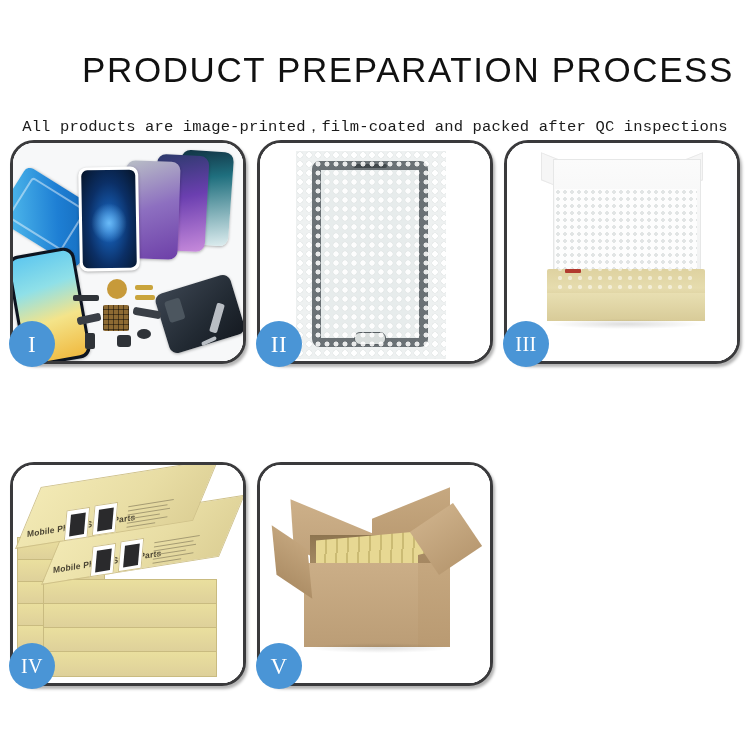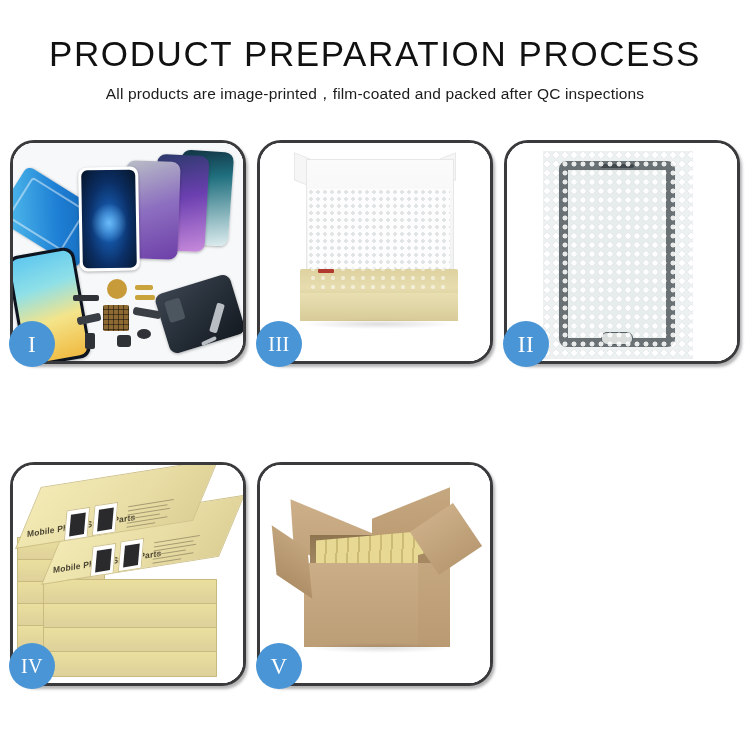--- a/index.html
+++ b/index.html
@@ -21,25 +21,26 @@
     padding-top: 36px;
     text-align: center;
   }
   .page-title {
     font-family: "Liberation Sans", sans-serif;
     font-size: 35px;
     font-weight: 400;
     letter-spacing: 1.6px;
     color: #111111;
     line-height: 1;
-    margin: 0;
+    margin: 16px;
     white-space: nowrap;
+    text-align: right;
   }
   .page-subtitle {
-    font-family: Liberation Sans, sans-serif;
+    font-family: Liberation Mono, monospace;
     font-size: 15.5px;
     font-weight: 400;
     letter-spacing: 0.15px;
     color: #1b1b1b;
     margin: 0;
     padding-top: 13px;
     white-space: nowrap;
   }
 
   
@@ -406,45 +407,45 @@
       <div class="part silver" style="left:200px;top:160px;width:8px;height:30px;transform:rotate(16deg);"></div>
       <div class="part" style="left:124px;top:186px;width:14px;height:10px;border-radius:50%;"></div>
     </div>
     <div class="badge">
       <span>I</span>
     </div>
   </div>
 
   <div class="panel">
     <div class="panel-clip">
+      <div class="p2-bg"></div>
+      <div class="bubble-sheet"></div>
+      <div class="p2-screen"></div>
+      <div class="p2-gloss"></div>
+    </div>
+    <div class="badge">
+      <span>II</span>
+    </div>
+  </div>
+
+  <div class="panel">
+    <div class="panel-clip">
       <div class="p3-bg"></div>
       <div class="p3-flapL"></div>
       <div class="p3-flapR"></div>
       <div class="p3-lidback"></div>
       <div class="p3-foam"></div>
       <div class="p3-tray"></div>
       <div class="p3-inner"></div>
       <div class="p3-inner-red"></div>
       <div class="p3-tray-front"></div>
       <div class="p3-shadow"></div>
     </div>
     <div class="badge w3">
       <span>III</span>
-    </div>
-  </div>
-
-  <div class="panel">
-    <div class="panel-clip">
-      <div class="p2-bg"></div>
-      <div class="bubble-sheet"></div>
-      <div class="p2-screen"></div>
-      <div class="p2-gloss"></div>
-    </div>
-    <div class="badge">
-      <span>II</span>
     </div>
   </div>
 
   <div class="panel">
     <div class="panel-clip">
       <div class="p4-bg"></div>
       <div class="stack">
 
         <div class="bx" style="left:4px;top:54px;width:86px;height:22px;"></div>
         <div class="bx" style="left:4px;top:76px;width:86px;height:22px;"></div>

